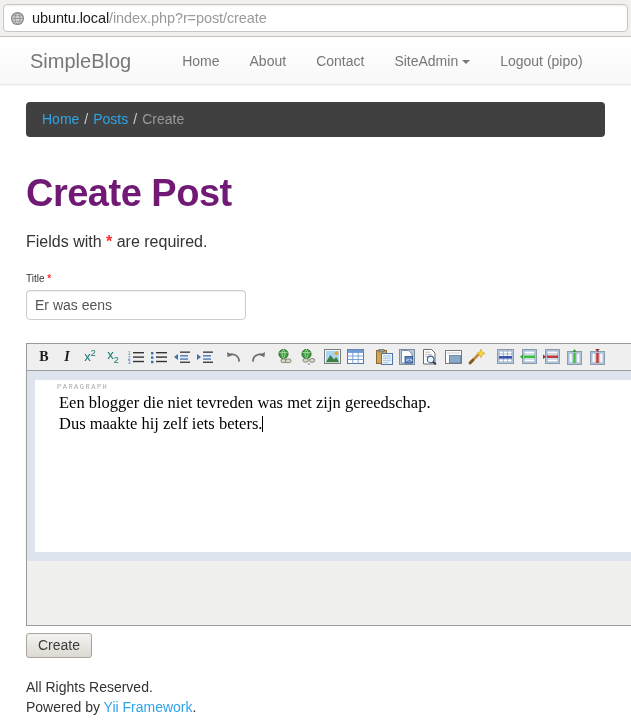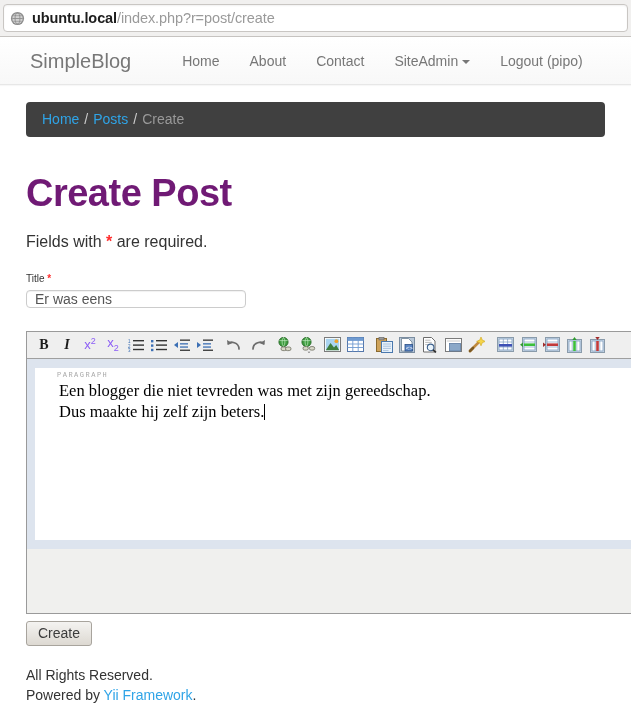--- a/index.html
+++ b/index.html
@@ -34,21 +34,21 @@
     margin-right: 7px;
     flex: 0 0 auto;
     display: block;
   }
   .url-text {
     font-size: 14.5px;
     color: #9a9a9a;
     white-space: nowrap;
     letter-spacing: -0.1px;
   }
-  .url-host { color: #1d1d1d; font-weight: bold; }
+  .url-host { color: #1d1d1d; font-weight: normal; }
 
   
   .navbar {
     height: 48px;
     background: linear-gradient(to bottom, #ffffff 0%, #f8f8f8 100%);
     border-bottom: 1px solid #e7e7e7;
     display: flex;
     align-items: center;
     padding-left: 30px;
     box-shadow: 0 1px 1px rgba(0,0,0,0.03);
@@ -114,21 +114,21 @@
 
   .field-label {
     font-size: 10px;
     color: #333333;
     margin-top: 22px;
     margin-bottom: 6px;
   }
   input.title-input {
     display: block;
     width: 220px;
-    height: 18px;
+    height: 30px;
     padding: 4px 8px;
     font-size: 14px;
     font-family: "Liberation Sans", sans-serif;
     color: #555555;
     border: 1px solid #cccccc;
     border-radius: 4px;
     background: #ffffff;
     box-shadow: inset 0 1px 1px rgba(0,0,0,0.06);
     outline: none;
   }
@@ -159,21 +159,21 @@
     cursor: default;
   }
   .tbtn svg { display: block; }
   .tb-text {
     font-size: 13px;
     color: #1b1b1b;
     line-height: 1;
   }
   .tb-text.b { font-weight: bold; font-family: "Liberation Serif", serif; font-size: 14px; }
   .tb-text.i { font-style: italic; font-weight: bold; font-family: "Liberation Serif", serif; font-size: 14px; }
-  .tb-text.sup, .tb-text.sub { color: #8b5cf6; font-family: "Liberation Sans", sans-serif; }
+  .tb-text.sup, .tb-text.sub { color: #0f766e; font-family: "Liberation Sans", sans-serif; }
   .tb-text.sup sup, .tb-text.sub sub { font-size: 9px; }
   .tb-sep { width: 6px; flex: 0 0 auto; }
 
   .editor-body {
     background: #dde4ee;
     padding: 9px 8px 9px 8px;
     height: 190px;
   }
   .editor-canvas {
     background: #ffffff;
@@ -519,21 +519,21 @@
           <path d="M7.5 3 l-2.2 -3 h4.4 Z" fill="#a02a2a"></path>
         </svg>
       </div>
 
     </div>
 
     <div class="editor-body">
       <div class="editor-canvas">
         <div class="para-tag">PARAGRAPH</div>
         <div class="editor-text">Een blogger die niet tevreden was met zijn gereedschap.</div>
-        <div class="editor-text"><span>Dus maakte hij zelf zijn beters.</span><span class="caret-bar"></span></div>
+        <div class="editor-text"><span>Dus maakte hij zelf iets beters.</span><span class="caret-bar"></span></div>
       </div>
     </div>
 
     <div class="editor-footer"></div>
   </div>
 
   
   <button class="btn-create" type="button">Create</button>
 
   

